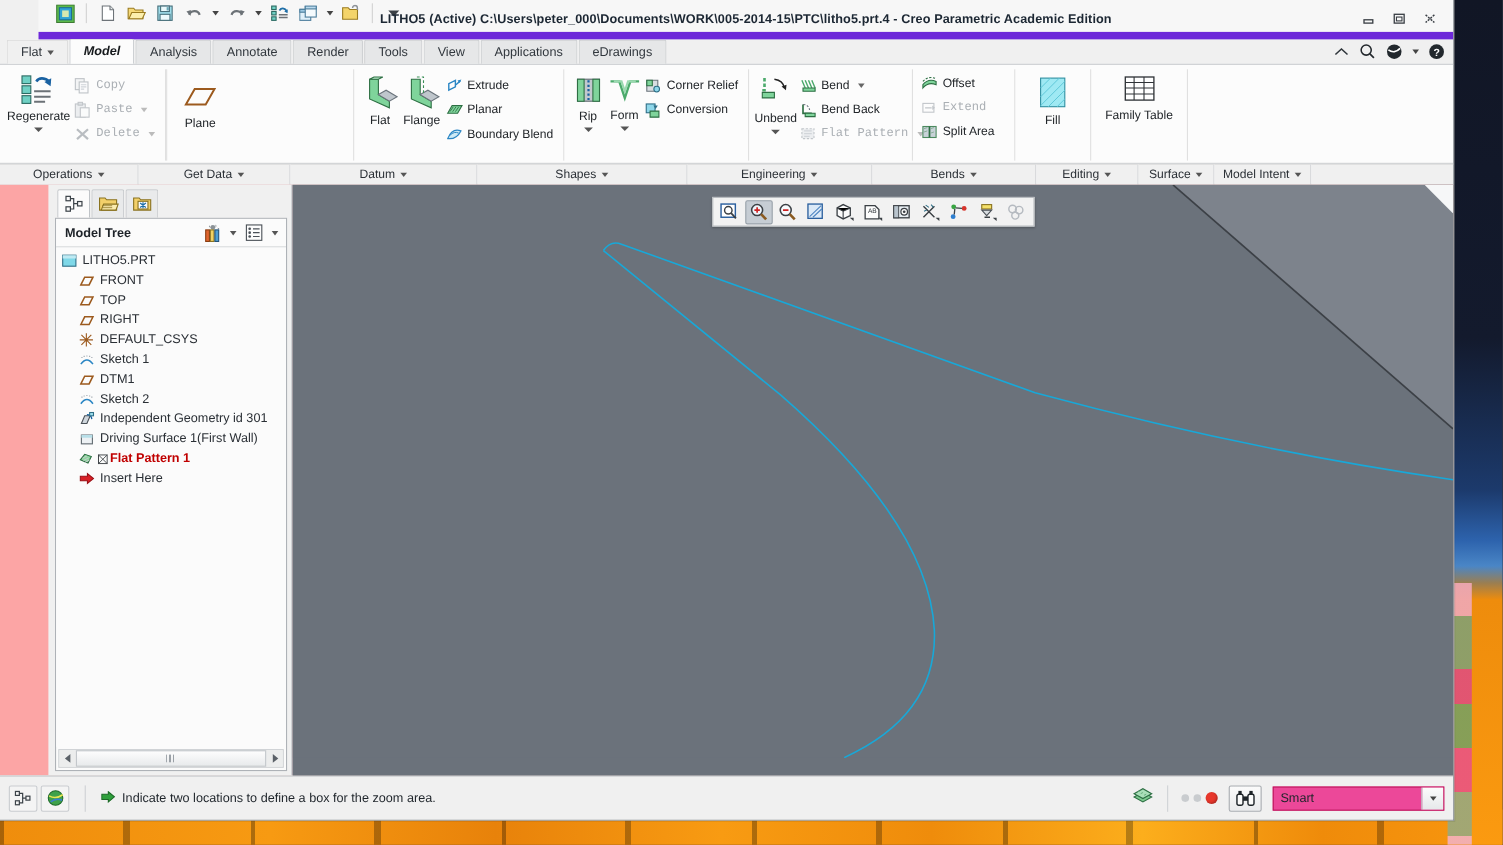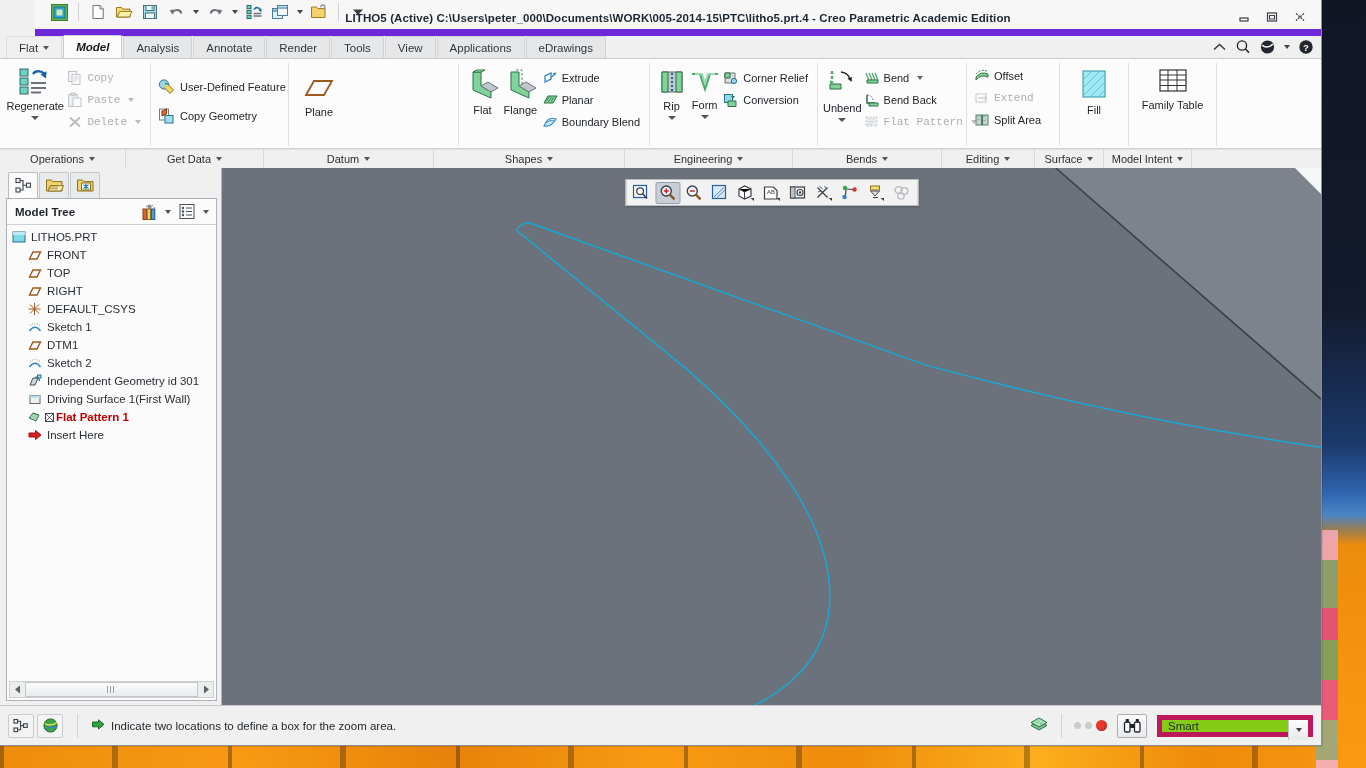--- a/index.html
+++ b/index.html
@@ -134,21 +134,21 @@
   .rgroup-title {
     height: 19px; display: flex; align-items: center; justify-content: center;
     font-size: 11px; color: #2b3036; background: #f0f0f0;
     border-top: 1px solid #e0e0e0; gap: 5px;
   }
   .rgroup-title .gt-caret { width:0;height:0;border-left:3.5px solid transparent;border-right:3.5px solid transparent;border-top:4px solid #555; }
 
   .ribbon-footer { display: flex; height: 19px; border-bottom: 1px solid #b9bcc0; }
 
   
-  .body-split { flex: 1; display: flex; background: #15803d; min-height: 0; }
+  .body-split { flex: 1; display: flex; background: #fca5a5; min-height: 0; padding-left: 44px; }
 
   
   .navigator {
     width: 222px; display: flex; flex-direction: column;
     background: #f0f0f0; border-right: 1px solid #b0b4b9;
     padding: 4px 4px 4px 6px;
   }
   .nav-tabs { display: flex; gap: 1px; padding-left: 2px; }
   .nav-tab {
     width: 30px; height: 26px; display: flex; align-items: center; justify-content: center;
@@ -224,21 +224,21 @@
   .sb-msg { display:flex; align-items:center; gap:6px; font-size:11.5px; color:#1f252b; }
   .sb-right { margin-left:auto; display:flex; align-items:center; gap:10px; }
   .dots { display:flex; align-items:center; gap:4px; }
   .dot { width:7px;height:7px;border-radius:50%; background:#c9cccf; }
   .dot.red { width:11px;height:11px; background:#e8372c; box-shadow: inset -1px -1px 2px rgba(0,0,0,.25); }
   .sb-search {
     width: 30px; height: 24px; display:flex;align-items:center;justify-content:center;
     background: linear-gradient(180deg,#fbfbfb,#e9eaec); border:1px solid #a9adb2; border-radius:2px;
   }
   .sb-select {
-    width: 156px; height: 22px; background:#84cc16; border:5px solid #be185d;
+    width: 156px; height: 22px; background:#ec4899; border:1px solid #be185d;
     display:flex; align-items:center; font-size:11.5px; color:#1f252b; padding-left:6px; position:relative;
   }
   .sb-select .selbtn {
     position:absolute; right:0; top:0; width:20px; height:20px;
     background: linear-gradient(180deg,#fcfcfc,#e6e8ea); border-left:1px solid #c0c4c8;
     display:flex; align-items:center; justify-content:center;
   }
 </style>
 </head>
 <body>
@@ -463,43 +463,20 @@
                 <path d="M3 3.5 L13 12.5 M13 3.5 L3 12.5" stroke="#b9bdc1" stroke-width="2"></path>
               </svg>
             <span>Delete</span>
             <i class="sb-caret"></i>
           </div>
         </div>
       </div>
     </div>
     <div class="rgroup-sep"></div>
 
-    <div class="rgroup" style="width:137px">
-      <div class="rgroup-body" style="padding-top:14px">
-        <div class="col">
-          <div class="small-btn" style="height:28px">
-            <svg width="18" height="18" viewBox="0 0 18 18">
-              <circle cx="6" cy="6.5" r="4.6" fill="#9ed5e9" stroke="#2f6f87"></circle>
-              <path d="M7 5.5 a4.5 4.5 0 0 1 4.5 4.5" stroke="#2d7a4c" stroke-width="1.3" fill="none"></path>
-              <path d="M6 9.5 L12 15.5 L15.5 12 L9.5 6" fill="#f0d46e" stroke="#8a7320"></path>
-            </svg>
-            <span>User-Defined Feature</span>
-          </div>
-          <div class="small-btn" style="height:28px">
-            <svg width="18" height="18" viewBox="0 0 18 18">
-              <rect x="1.5" y="2" width="9" height="11" fill="#fafbfc" stroke="#6d7b85"></rect>
-              <path d="M3 4.5 L9 4.5 M3 6.5 L9 6.5" stroke="#b9c0c5"></path>
-              <path d="M4 4 L8.5 2 L8.5 7 L4 9 Z" fill="#e06a2a" stroke="#8a3d12"></path>
-              <rect x="7" y="8.5" width="8" height="7.5" fill="#9ee0ef" stroke="#2f6f87"></rect>
-            </svg>
-            <span>Copy Geometry</span>
-          </div>
-        </div>
-      </div>
-    </div>
     <div class="rgroup-sep"></div>
 
     <div class="rgroup" style="width:169px">
       <div class="rgroup-body">
         <div class="big-btn" style="width:50px">
           <svg width="34" height="34" viewBox="0 0 34 34" style="margin-top:6px">
             <path d="M4 23 L12 9 L30 9 L22 23 Z" fill="none" stroke="#9c5a1e" stroke-width="1.8"></path>
           </svg>
           <span class="bb-label">Plane</span>
         </div>

